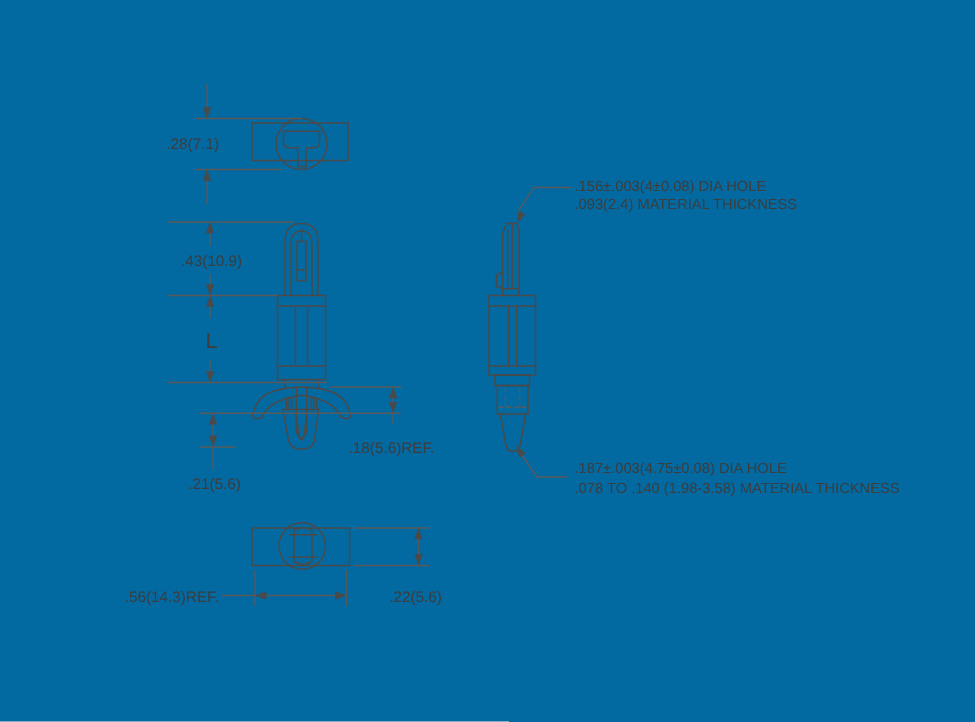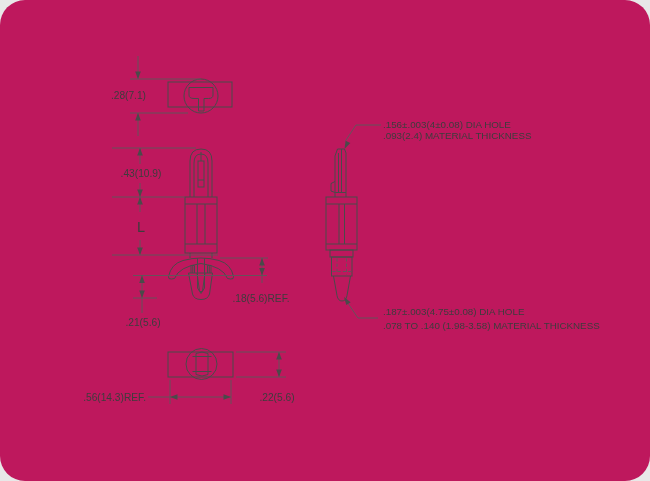--- a/index.html
+++ b/index.html
@@ -1,17 +1,17 @@
 <!DOCTYPE html>
 <html><head>
 <meta charset="utf-8">
 <style>
   html,body{margin:0;padding:0;background:#e8e8e8;}
-  .page{position:relative;width:650px;height:481px;background:#be185d;overflow:hidden;
-        font-family:"Liberation Sans", sans-serif;border-radius:25px;}
+  .page{position:relative;width:650px;height:481px;background:#0369a1;overflow:hidden;
+        font-family:"Liberation Sans", sans-serif;}
   svg{position:absolute;left:0;top:0;}
   .ln{stroke:#4a4a4a;stroke-width:1;fill:none;}
   .ln-thin{stroke:#5a5a5a;stroke-width:0.9;fill:none;}
   .dash{stroke:#5a5a5a;stroke-width:0.9;fill:none;stroke-dasharray:3 2.2;}
   .arr{fill:#4a4a4a;stroke:none;}
   text{fill:#3d3d3d;font-family:"Liberation Sans", sans-serif;font-size:10.2px;}
   text.ann{font-size:9.8px;}
   text.big{font-size:14.5px;}
 </style>
 </head>

